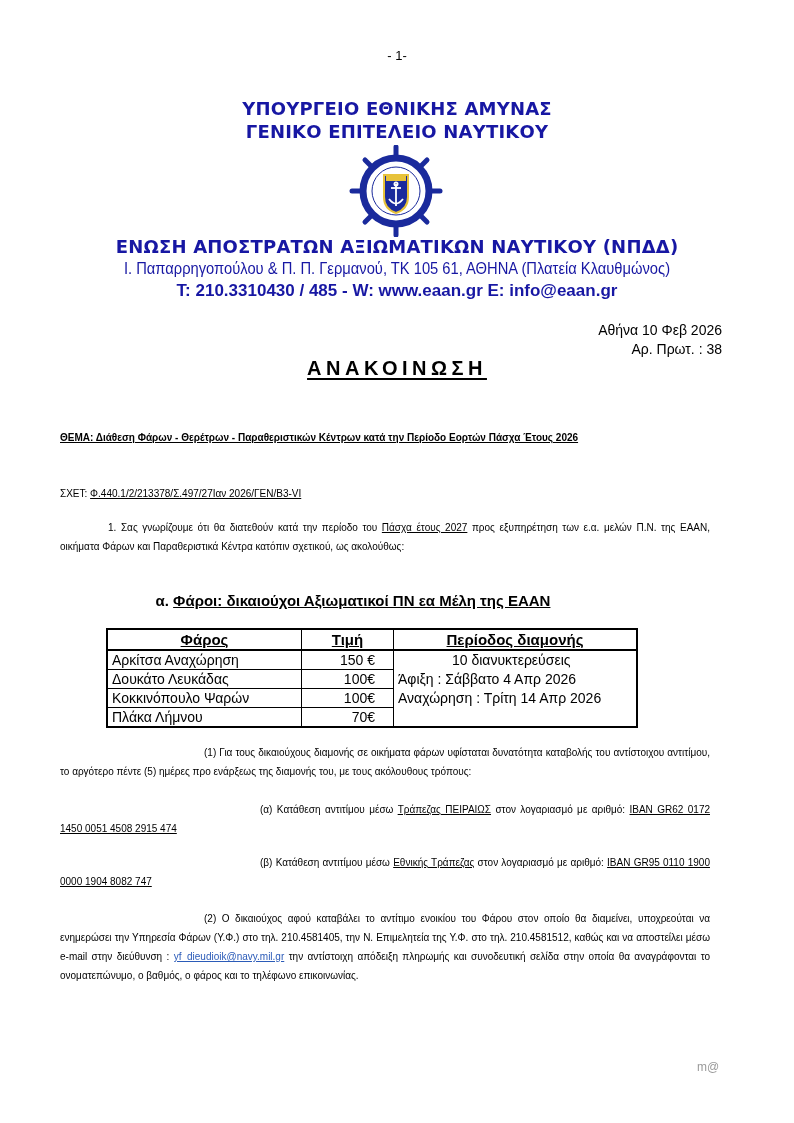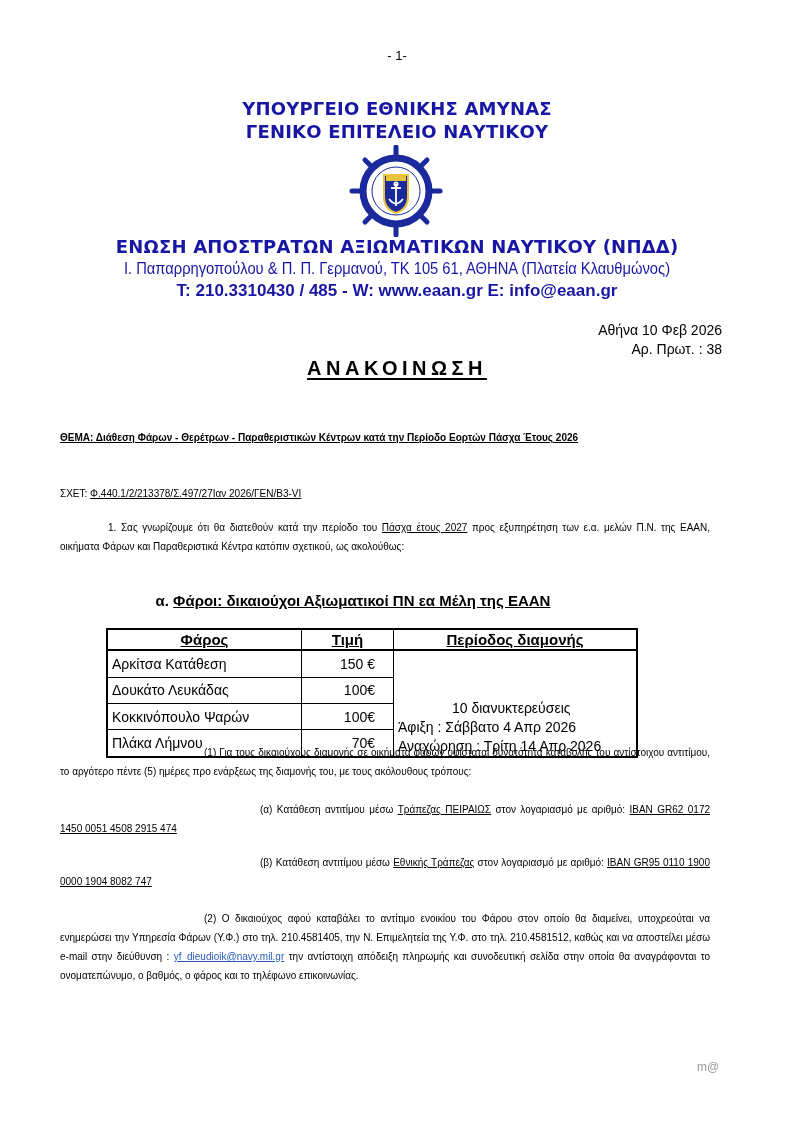--- a/index.html
+++ b/index.html
@@ -30,21 +30,21 @@
     .u { text-decoration: underline; }
     .section-a { top: 592px; left: 5px; width: 696px; text-align: center; font-size: 15px; font-weight: bold; }
     .section-a .t { text-decoration: underline; }
     table.pharoi { position: absolute; top: 628px; left: 106px; width: 532px; border-collapse: collapse; font-size: 14px; }
     table.pharoi td, table.pharoi th { border: 1.5px solid #000; padding: 0 4px; height: 18px; line-height: 18px; }
     table.pharoi th { font-weight: bold; font-size: 15px; text-decoration: underline; text-align: center; height: 19px; border-bottom: 2px solid #000; }
     table.pharoi { border: 2px solid #000; }
     .c-name { width: 185px; }
     .c-price { width: 69px; text-align: right; padding-right: 18px !important; }
     .c-period { vertical-align: top; line-height: 19px !important; }
-    .period-line1 { padding-left: 54px; margin-top: 48px; }
+    .period-line1 { padding-left: 54px; }
     .sub1 { top: 743px; }
     .sub1 .ind { padding-left: 144px; }
     .bank-a { top: 800px; }
     .bank-b { top: 853px; }
     .sub2 { top: 909px; }
     .link { color: #2b5bb8; text-decoration: underline; }
     .footer-mark { top: 1060px; left: 697px; font-size: 12px; color: #9a9a9a; }
   </style>
 </head>
 <body>
@@ -96,21 +96,21 @@
 <div class="abs section-a"><span>α. </span><span class="t">Φάροι: δικαιούχοι Αξιωματικοί ΠΝ εα Μέλη της ΕΑΑΝ</span></div>
 
 <table class="pharoi">
   <tbody>
       <tr>
     <th class="c-name">Φάρος</th>
     <th style="width:69px">Τιμή</th>
     <th>Περίοδος διαμονής</th>
   </tr>
   <tr>
-    <td class="c-name">Αρκίτσα Κατάθεση</td>
+    <td class="c-name">Αρκίτσα Αναχώρηση</td>
     <td class="c-price">150 €</td>
     <td class="c-period" rowspan="4">
       <div class="period-line1">10 διανυκτερεύσεις</div>
       <div>Άφιξη : Σάββατο 4 Απρ  2026</div>
       <div>Αναχώρηση : Τρίτη 14 Απρ 2026</div>
     </td>
   </tr>
   <tr>
     <td class="c-name">Δουκάτο Λευκάδας</td>
     <td class="c-price">100€</td>

